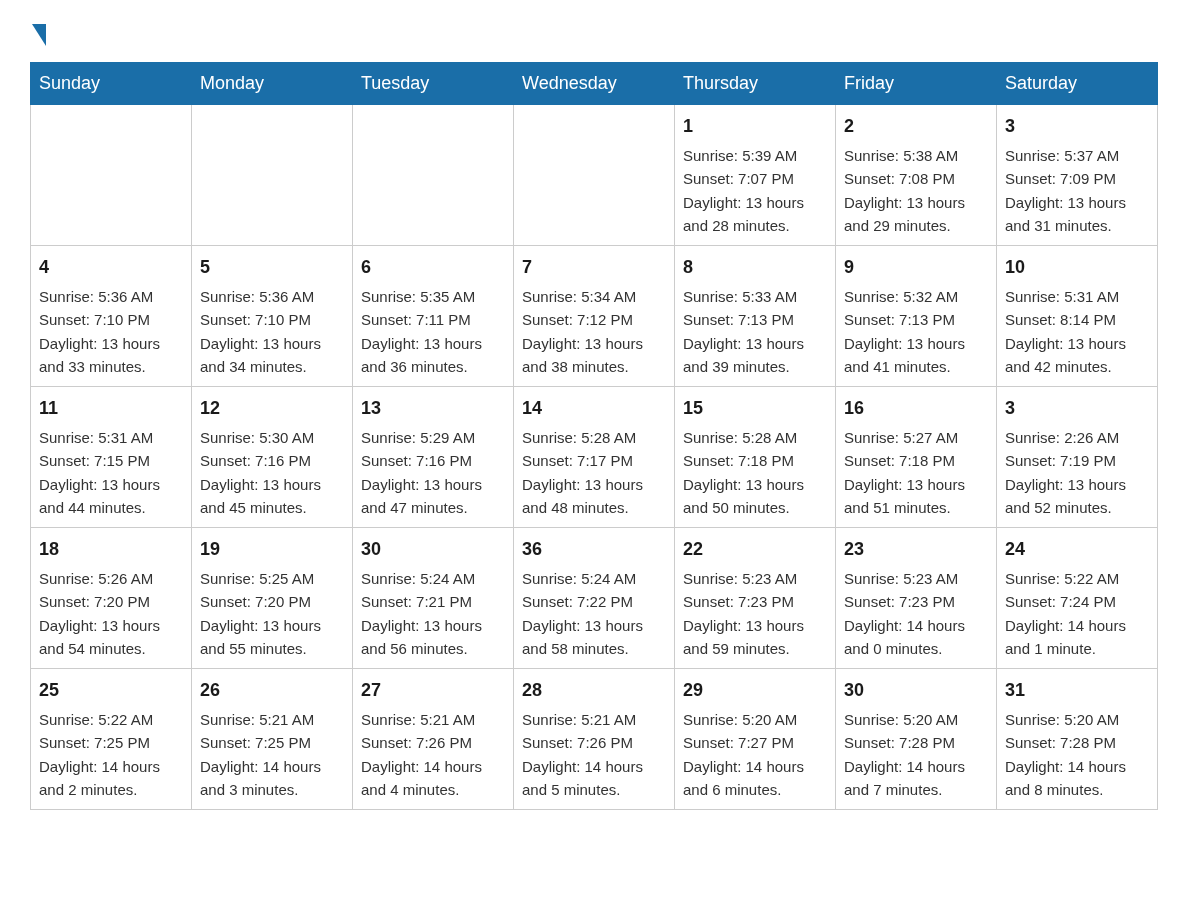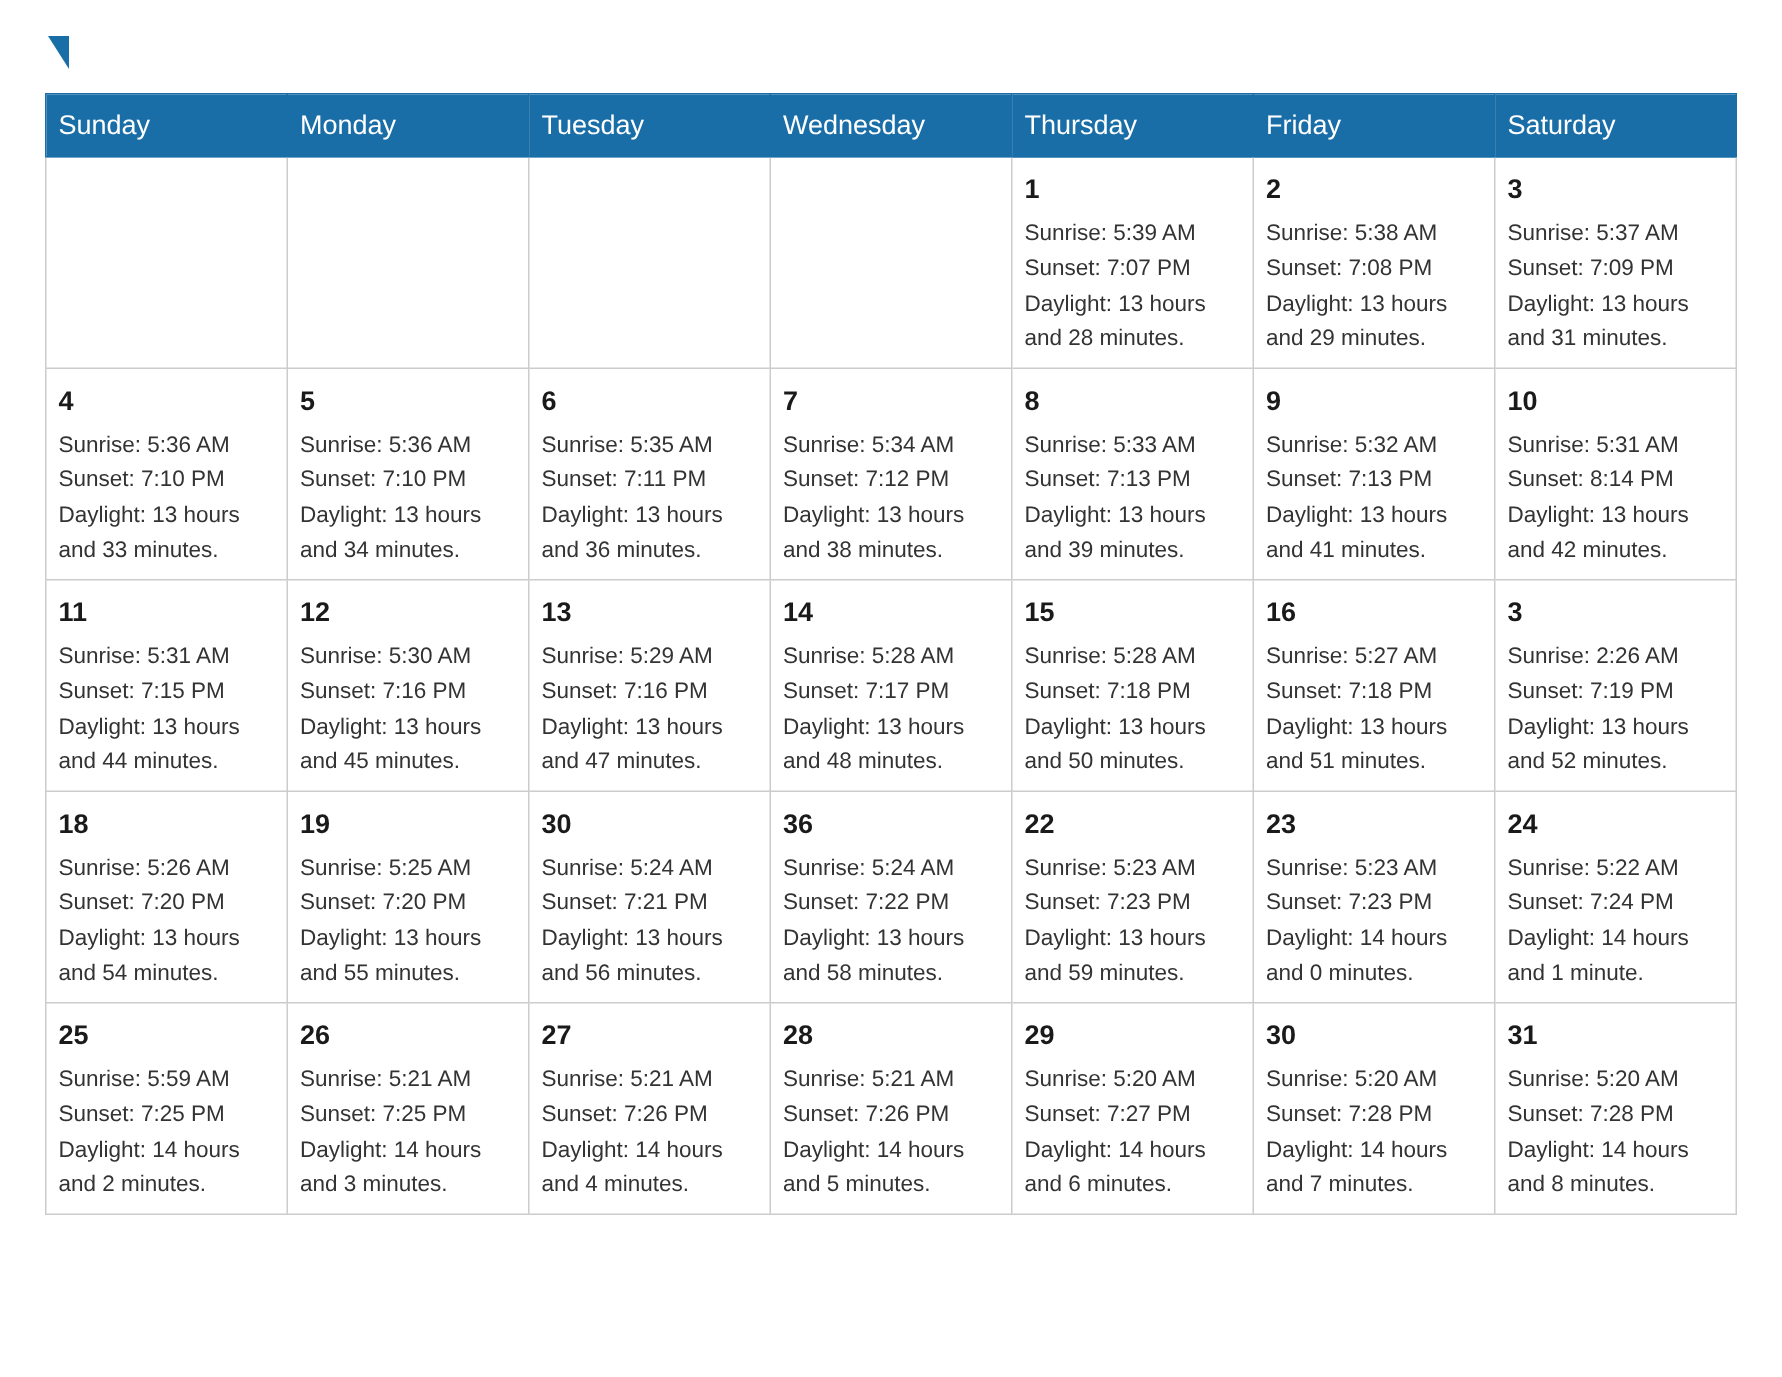--- a/index.html
+++ b/index.html
@@ -310,21 +310,21 @@
           <span class="day-num">24</span>
           <div class="day-info">Sunrise: 5:22 AM
 Sunset: 7:24 PM
 Daylight: 14 hours
 and 1 minute.</div>
         </td>
       </tr>
       <tr>
         <td>
           <span class="day-num">25</span>
-          <div class="day-info">Sunrise: 5:59 AM
+          <div class="day-info">Sunrise: 5:22 AM
 Sunset: 7:25 PM
 Daylight: 14 hours
 and 2 minutes.</div>
         </td>
         <td>
           <span class="day-num">26</span>
           <div class="day-info">Sunrise: 5:21 AM
 Sunset: 7:25 PM
 Daylight: 14 hours
 and 3 minutes.</div>

